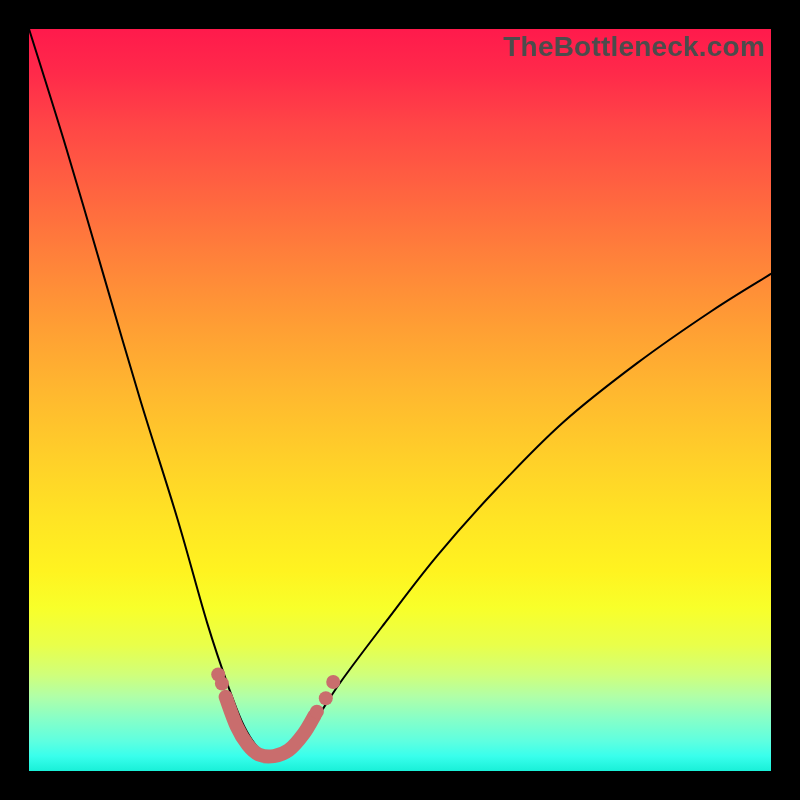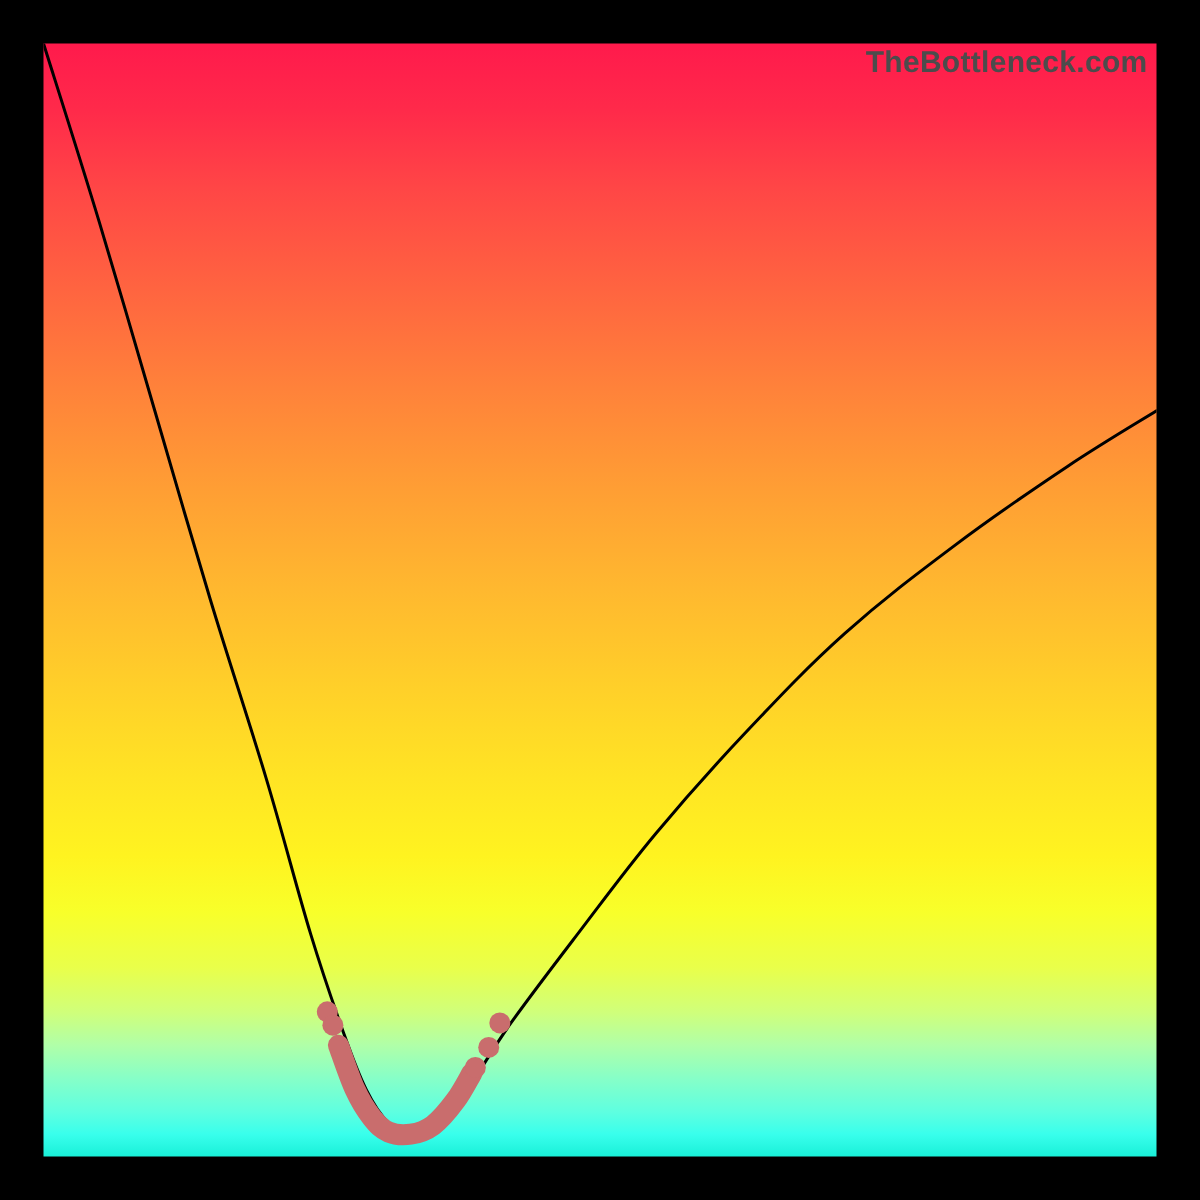--- a/index.html
+++ b/index.html
@@ -43,21 +43,21 @@
       #5effe0 96%,
       #39ffec 98%,
       #19f0d8 100%
     );
     overflow: hidden;
   }
   .watermark {
     position: absolute;
     top: 2px;
     right: 6px;
-    font-size: 20px;
+    font-size: 28px;
     font-weight: 600;
     color: #4c4c4c;
     letter-spacing: 0.2px;
     user-select: none;
     z-index: 10;
   }
   svg.curves {
     position: absolute;
     left: 0;
     top: 0;

